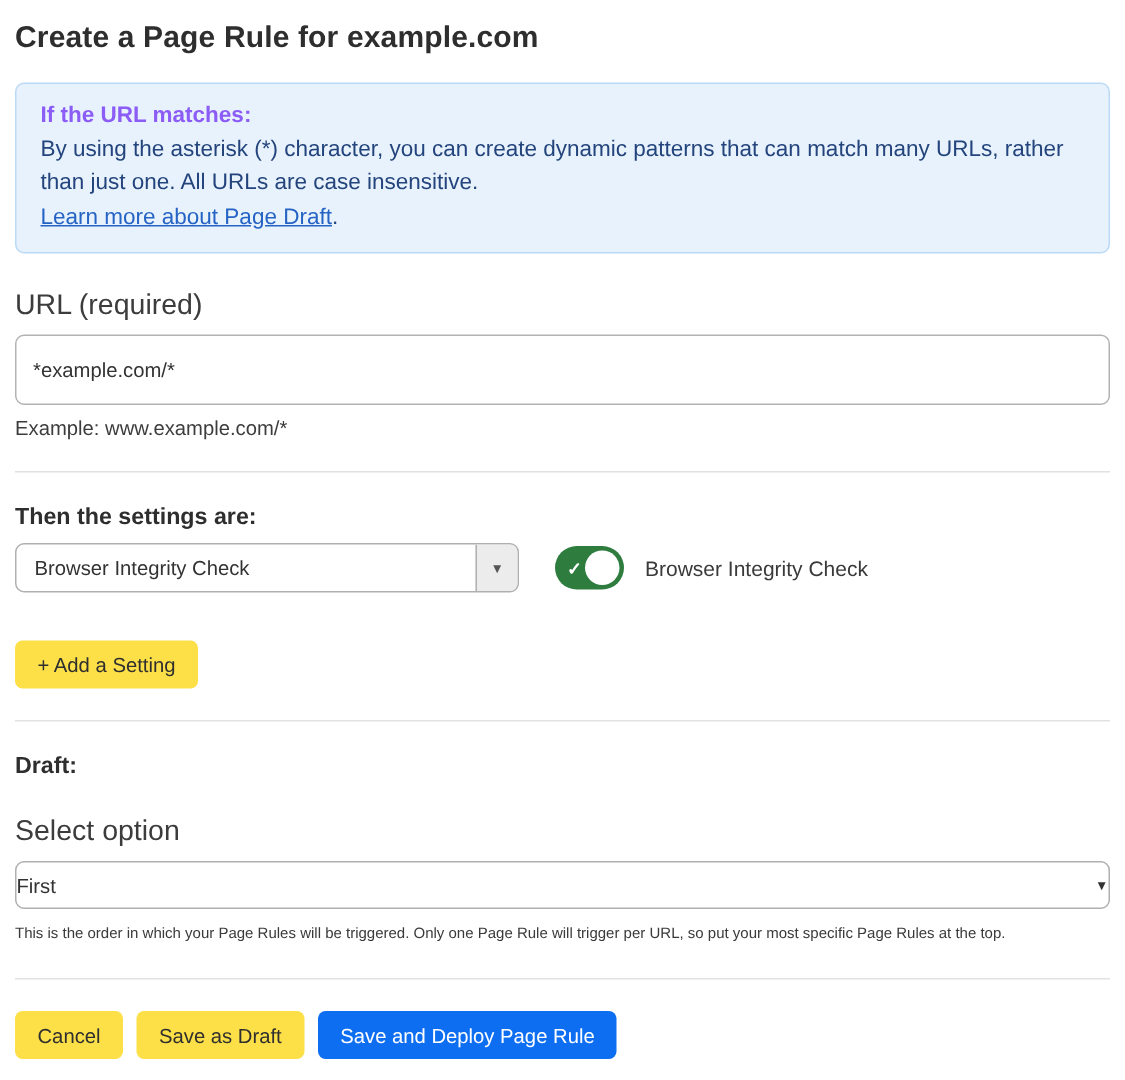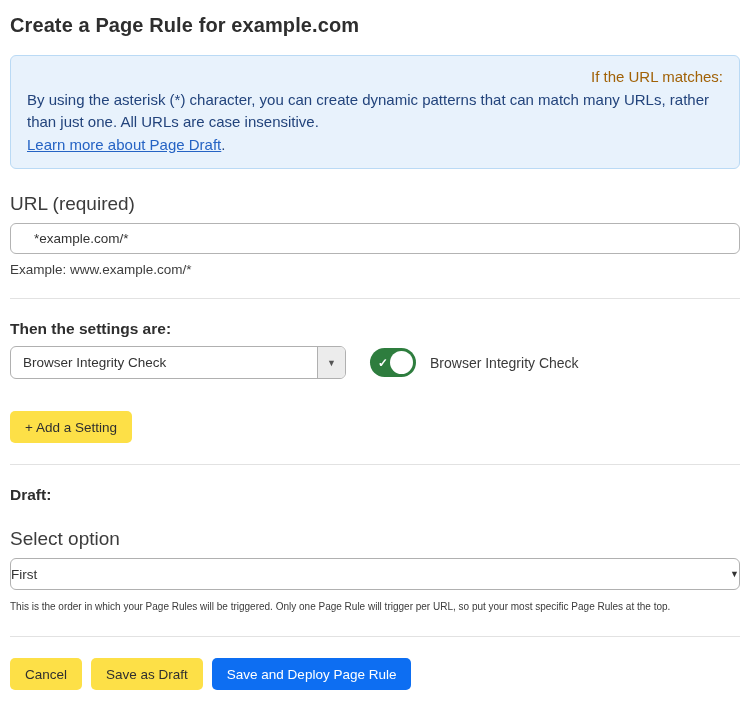--- a/index.html
+++ b/index.html
@@ -23,40 +23,40 @@
   
   .info-box {
     background: #e8f2fc;
     border: 1px solid #badaf5;
     border-radius: 6px;
     padding: 10px 16px 12px 16px;
     font-size: 15px;
     line-height: 1.5;
     color: #23447c;
   }
-  .info-box .info-heading { font-weight: normal; color: #a16207; text-align: right; }
+  .info-box .info-heading { font-weight: bold; color: #8b5cf6; }
   .info-box a.info-link {
     color: #2563c4;
     text-decoration: underline;
     cursor: pointer;
   }
 
   .field-label {
     font-size: 19px;
     color: #3c3c3c;
     margin-top: 24px;
     margin-bottom: 8px;
   }
 
   .text-input {
     width: 100%;
-    height: 31px;
+    height: 47px;
     border: 1px solid #b3b3b3;
     border-radius: 6px;
-    padding: 0 23px;
+    padding: 0 11px;
     font-size: 13.5px;
     font-family: "Liberation Sans", sans-serif;
     color: #333;
     background: #fff;
     outline: none;
   }
 
   .helper-text {
     font-size: 13.5px;
     color: #3d3d3d;

